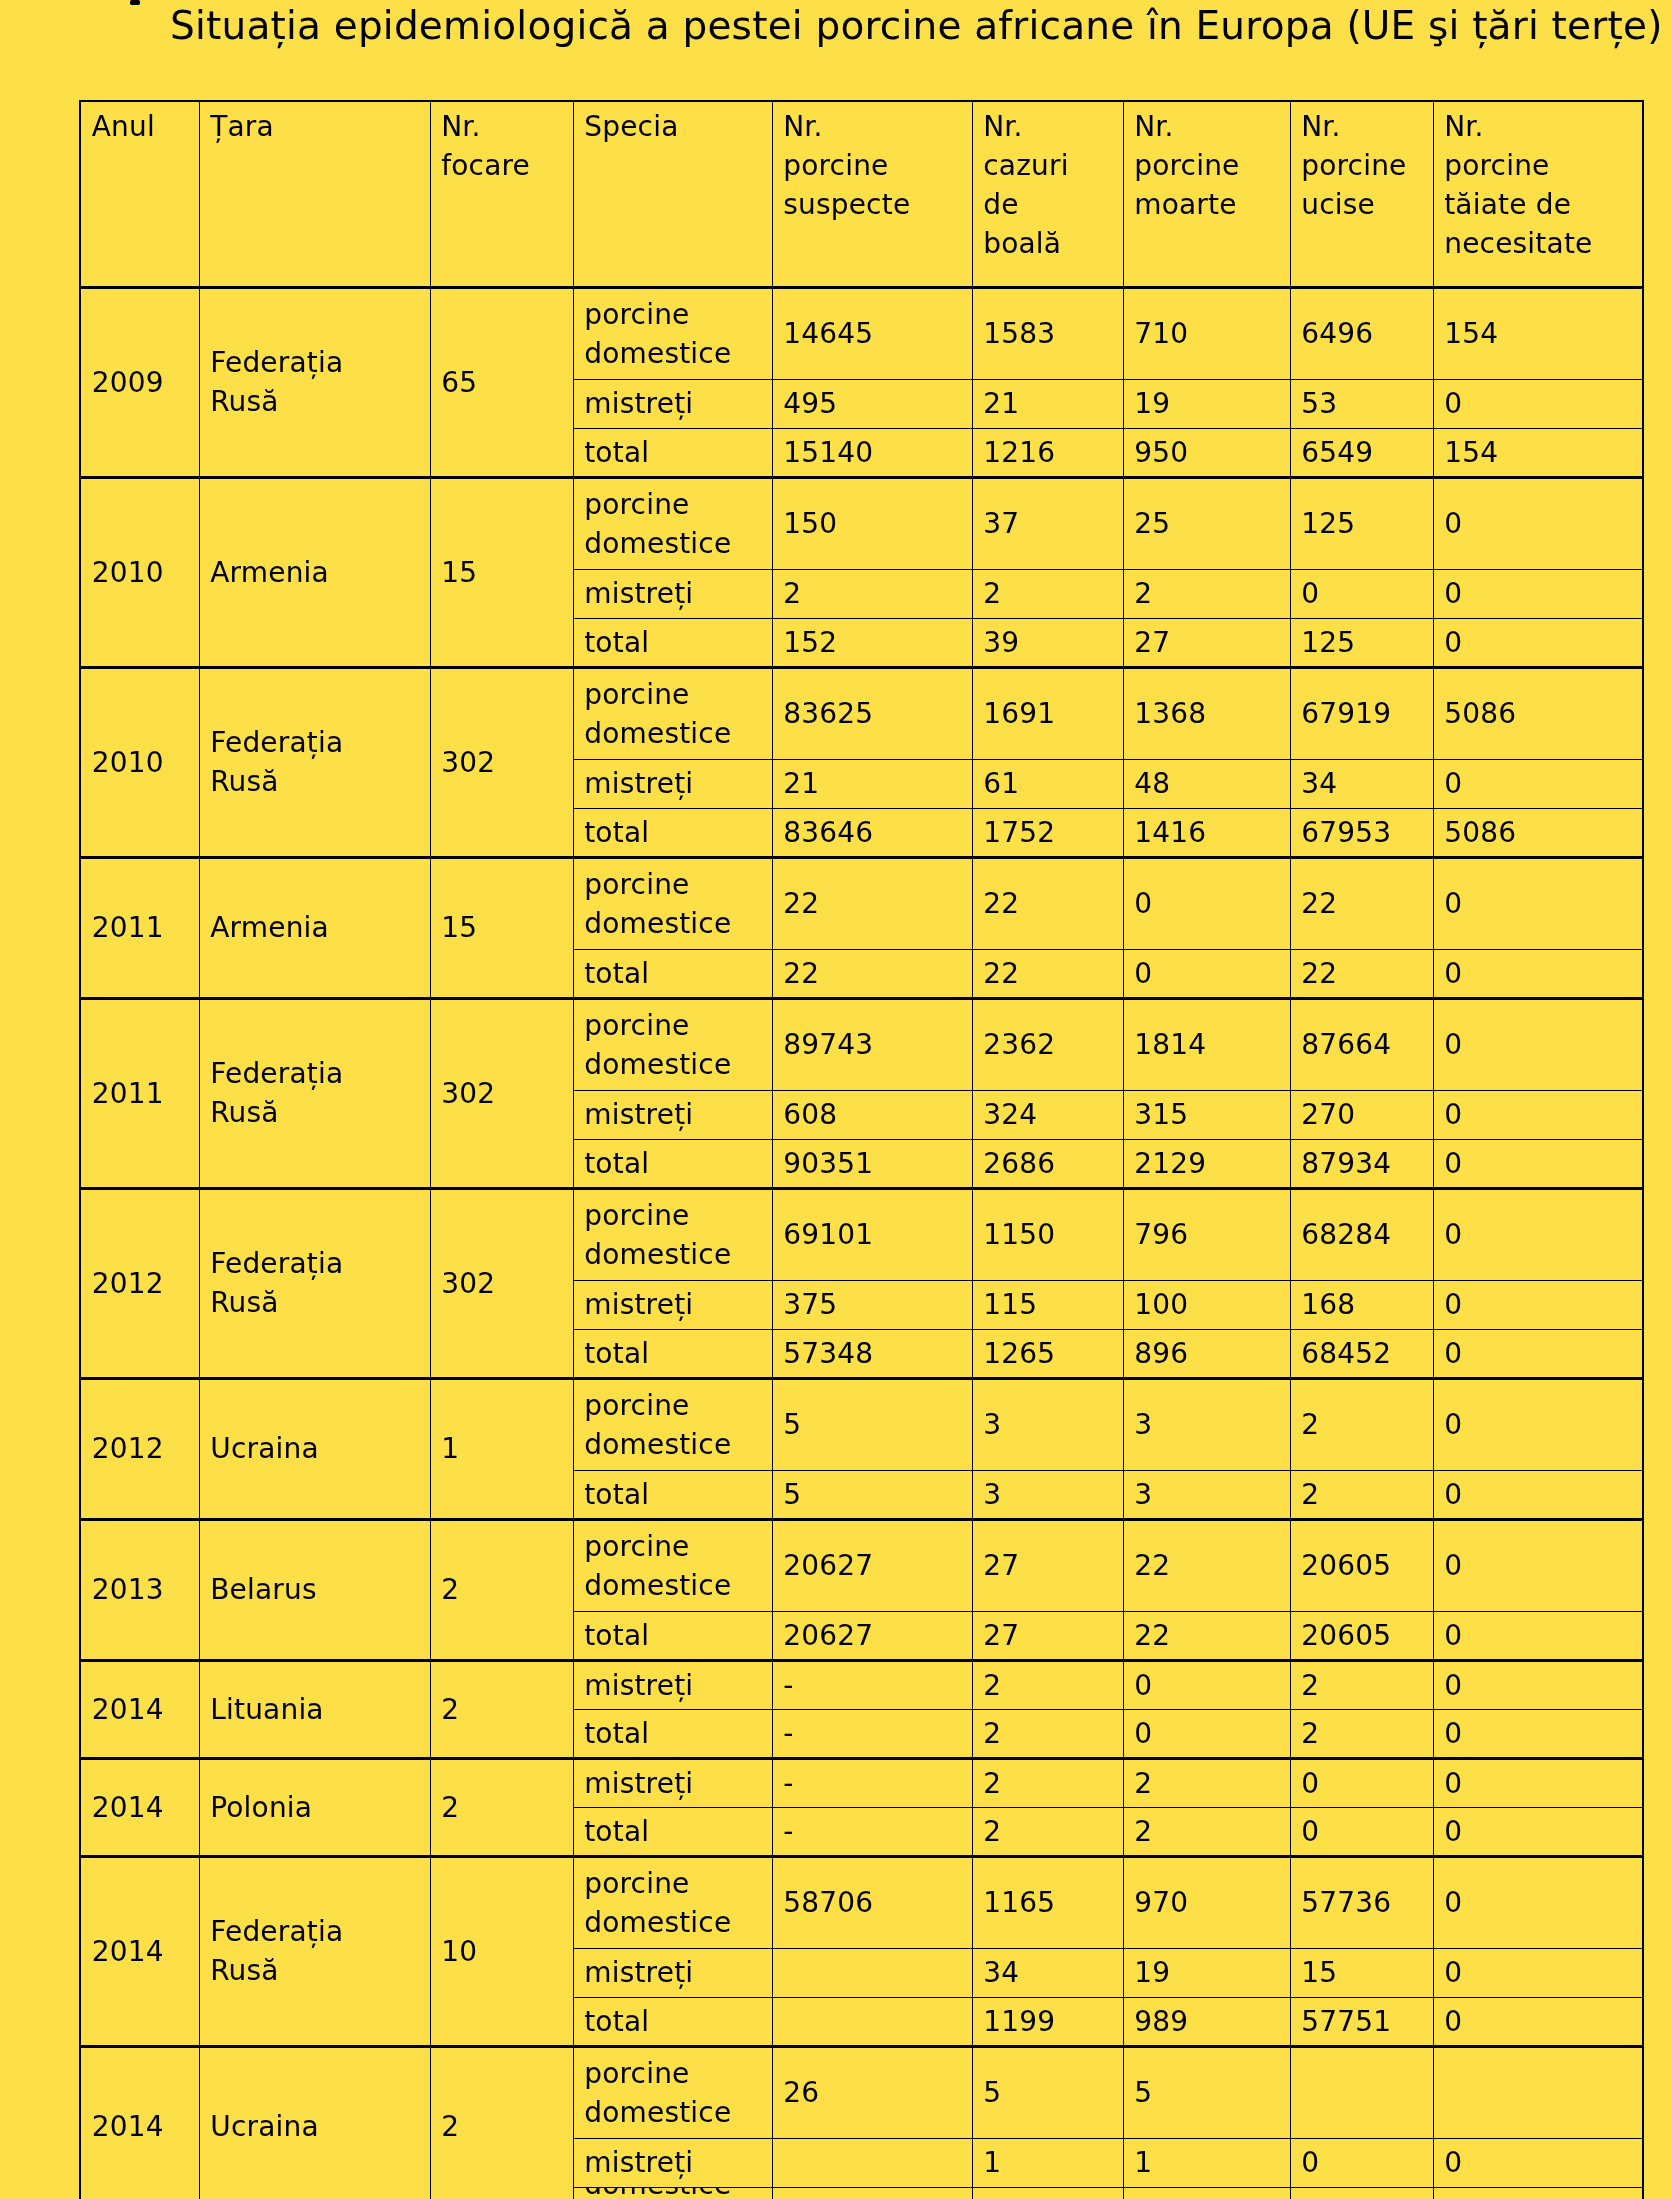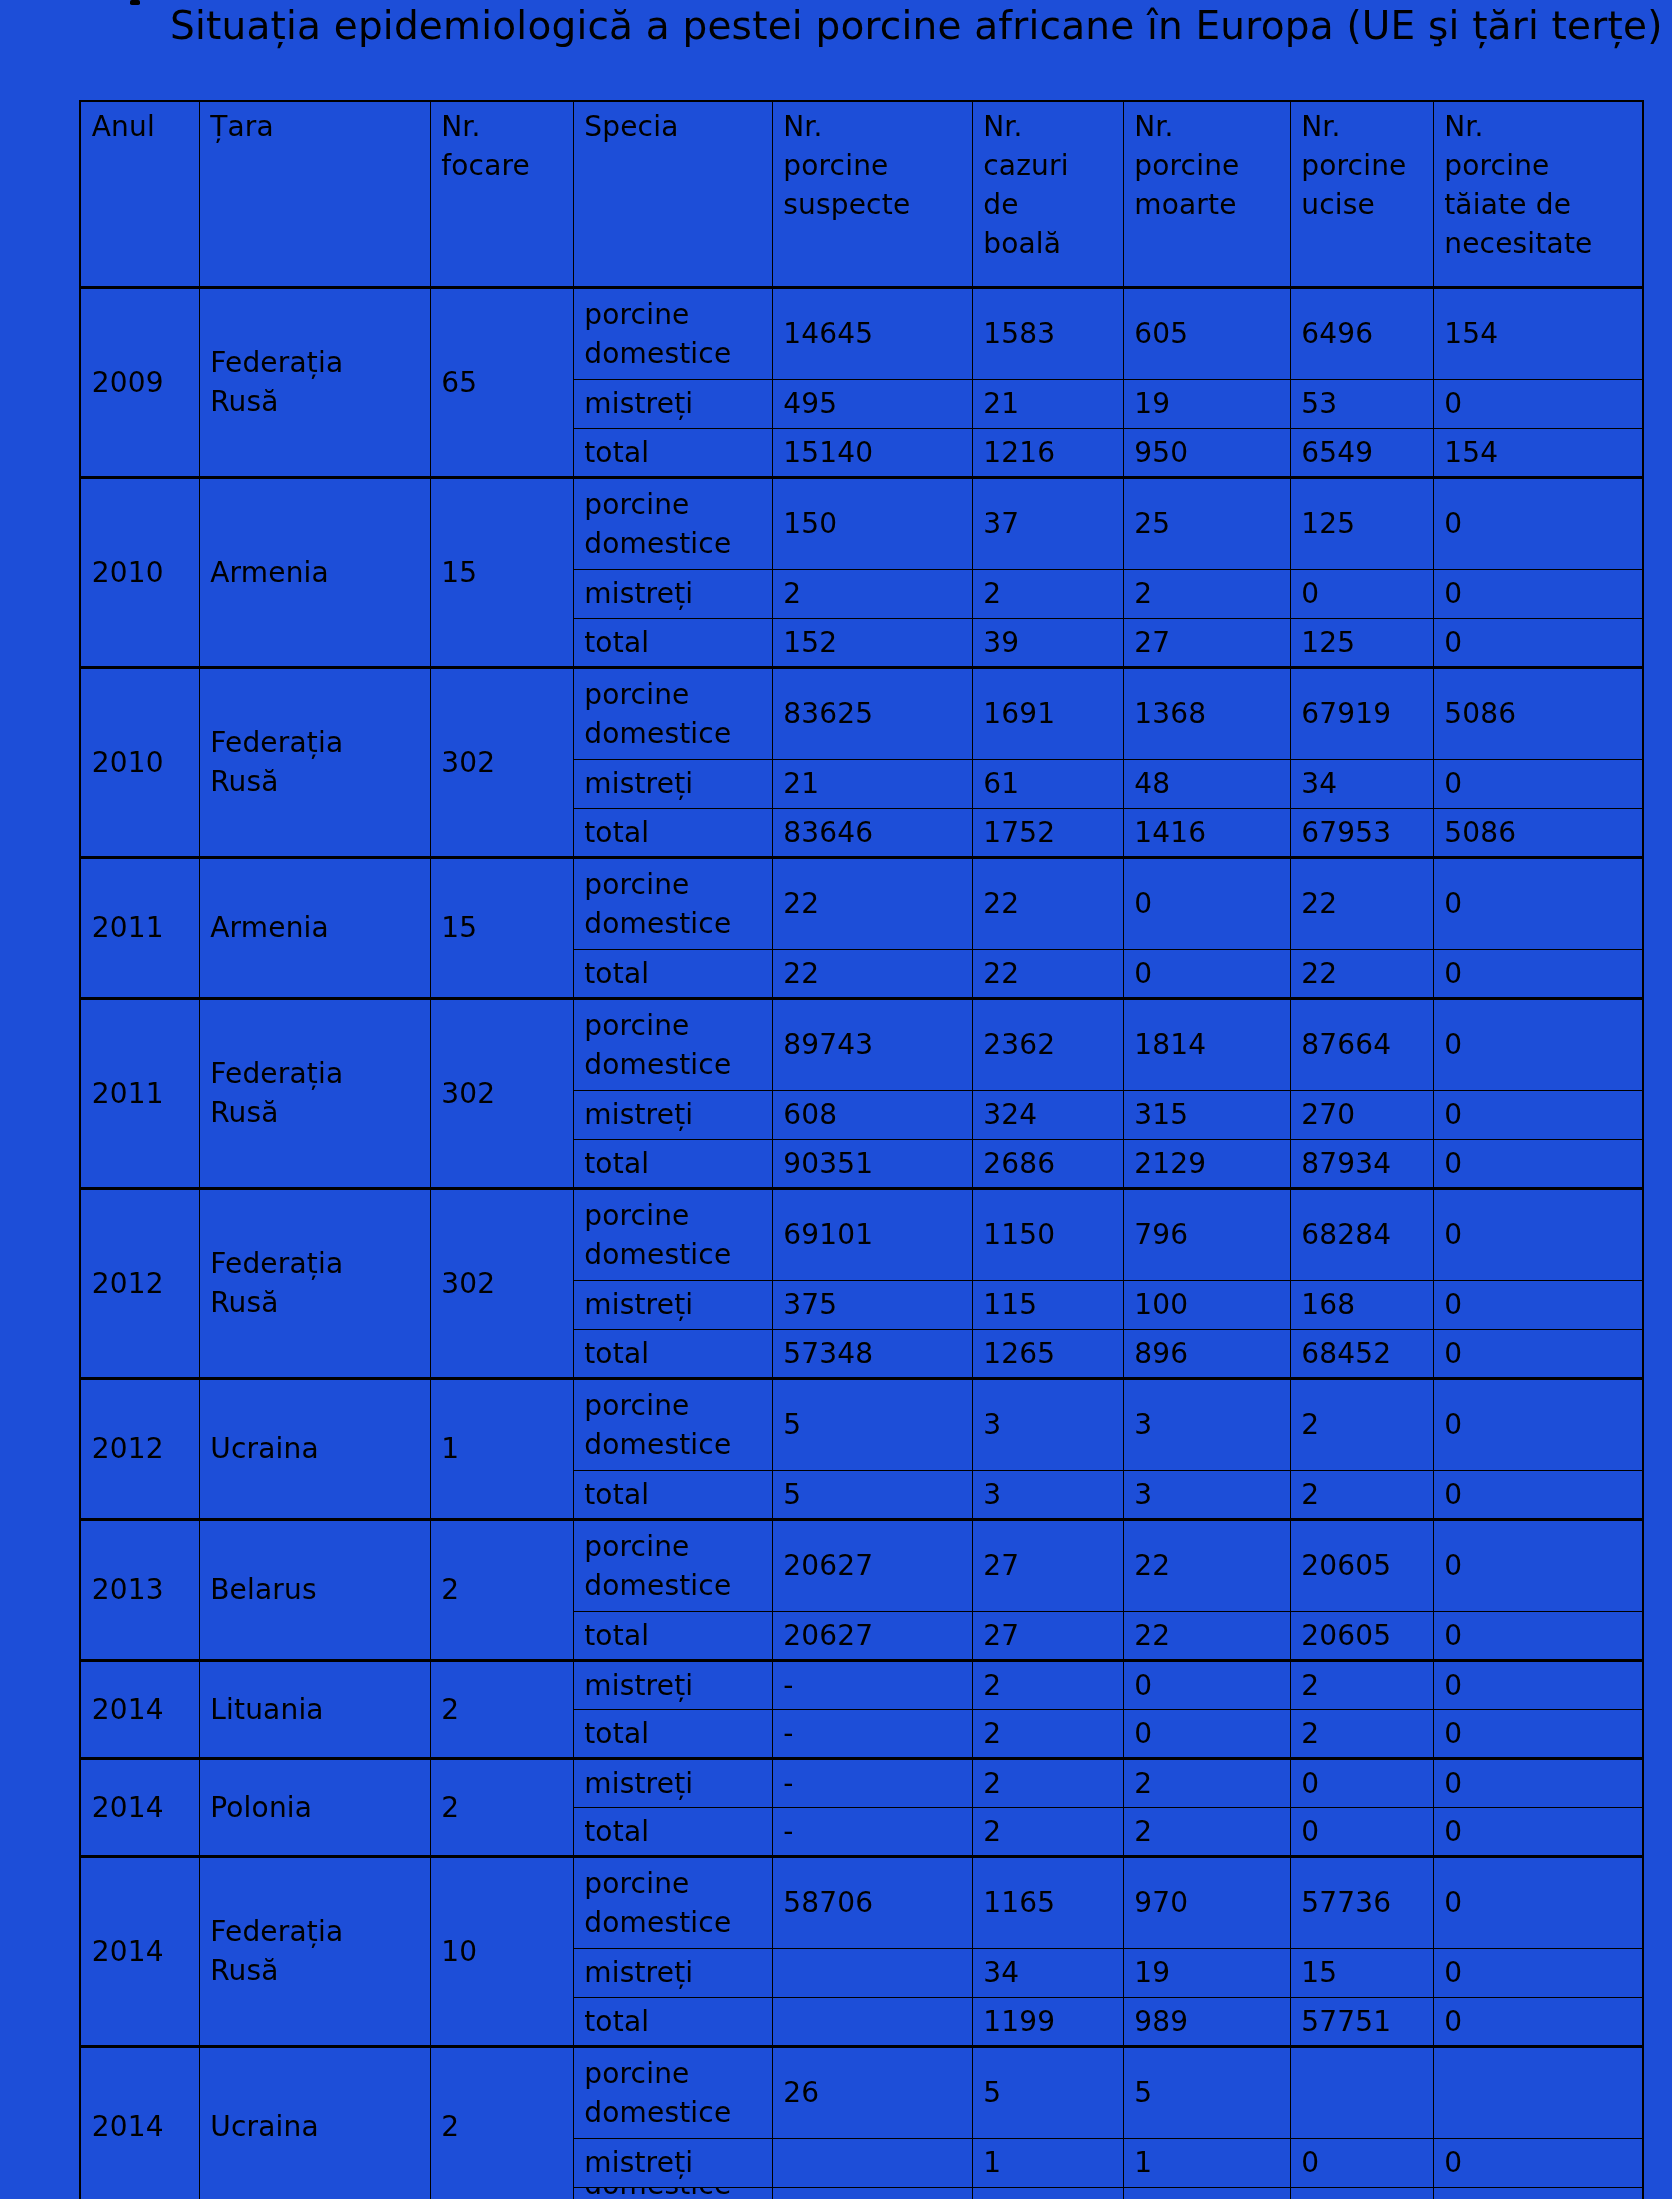--- a/index.html
+++ b/index.html
@@ -1,19 +1,19 @@
 <!DOCTYPE html>
 <html style="font-size:14.3px"><head>
 <meta charset="utf-8">
 <style>
   html,body{margin:0;padding:0;background:#ffffff;}
   #page{
     position:relative;
     width:1673px;height:2200px;
-    background:#1d4ed8;
+    background:#fde047;
     overflow:hidden;
     font-family:"DejaVu Sans", sans-serif;
     color:#000;
   }
   
   .stray{
     position:absolute;left:130px;top:0px;width:9.9px;height:5.4px;
     background:#000;border-radius:1.8px;
   }
   .title1{
@@ -102,21 +102,21 @@
     <tbody class="block">
       <tr class="rt first">
         <td class="cy" rowspan="3">2009</td>
         <td class="cc" rowspan="3">Federația
 Rusă</td>
         <td class="cf" rowspan="3">65</td>
         <td class="cs">porcine
 domestice</td>
         <td class="cv">14645</td>
         <td class="cv">1583</td>
-        <td class="cv">605</td>
+        <td class="cv">710</td>
         <td class="cv">6496</td>
         <td class="cv">154</td>
       </tr>
       <tr class="rs">
         <td class="cs">mistreți</td>
         <td class="cv">495</td>
         <td class="cv">21</td>
         <td class="cv">19</td>
         <td class="cv">53</td>
         <td class="cv">0</td>

